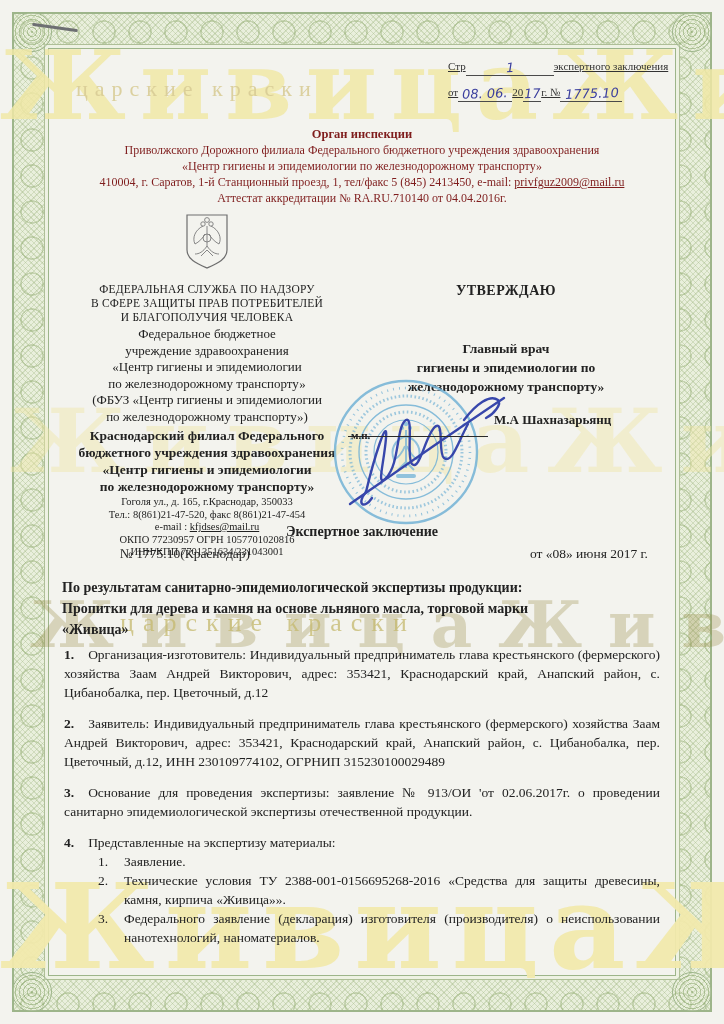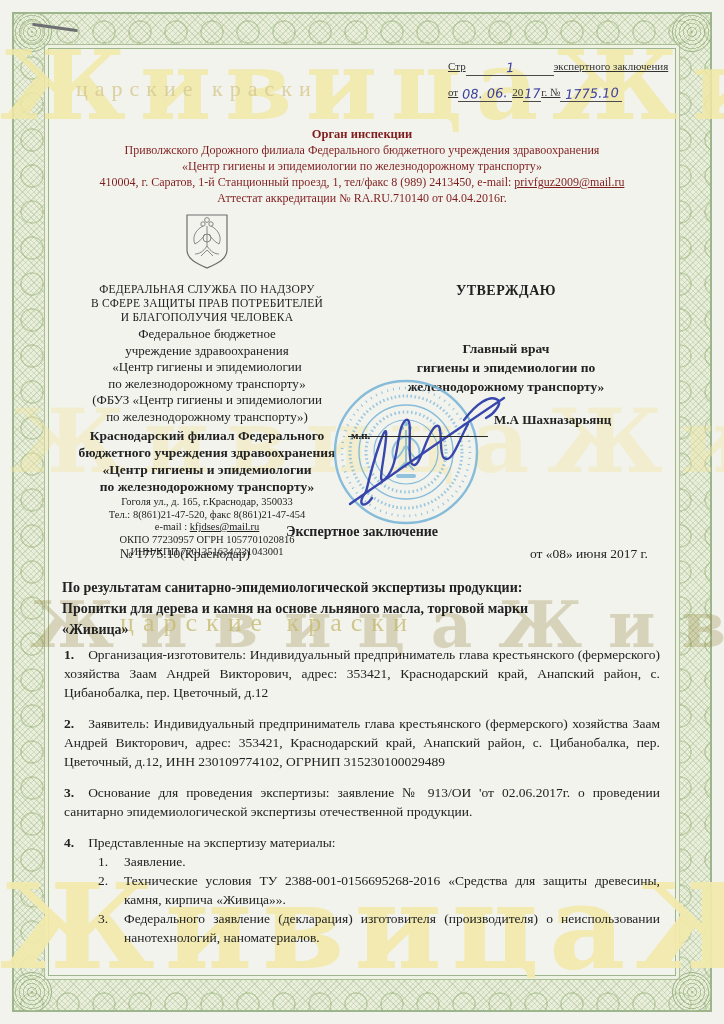--- a/index.html
+++ b/index.html
@@ -115,21 +115,21 @@
         <span class="blank" style="width:18px;"><span class="ink">17</span></span>
         <span>г. №</span>
         <span class="blank" style="width:62px;"><span class="ink">1775.10</span></span>
       </div>
     </div>
 
     <div class="inspection">
       <div class="t">Орган инспекции</div>
       <div>Приволжского Дорожного филиала Федерального бюджетного учреждения здравоохранения</div>
       <div>«Центр гигиены и эпидемиологии  по железнодорожному транспорту»</div>
-      <div><span>410004, г. Саратов, 1-й Станционный проезд, 1, тел/факс 8 (989) 2413450, e-mail: </span><span class="u">privfguz2009@mail.ru</span></div>
+      <div><span>410004, г. Саратов, 1-й Станционный проезд, 1, тел/факс 5 (845) 2413450, e-mail: </span><span class="u">privfguz2009@mail.ru</span></div>
       <div>Аттестат аккредитации № RA.RU.710140 от 04.04.2016г.</div>
     </div>
 
     <div class="col-left">
       <svg class="emblem" viewBox="0 0 48 58">
         <path d="M4 3 H44 V38 C44 47 35 51 24 56 C13 51 4 47 4 38 Z" fill="none" stroke="#6e6e6e" stroke-width="1.2"></path>
         <g stroke="#7a7a7a" stroke-width="0.9" fill="none">
           <circle cx="20" cy="12" r="2.2"></circle>
             <circle cx="28" cy="12" r="2.2"></circle>
             <circle cx="24" cy="8" r="2.4"></circle>

